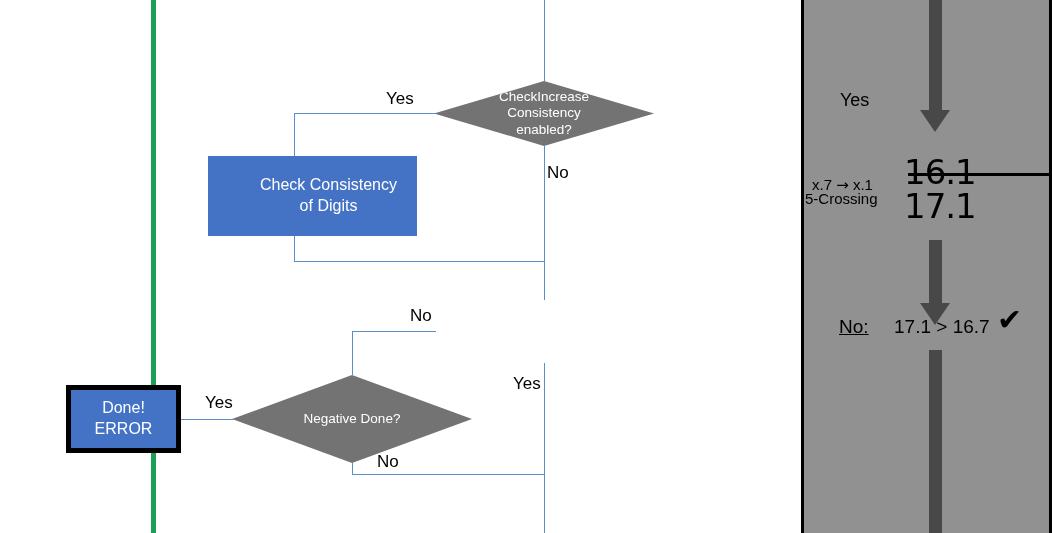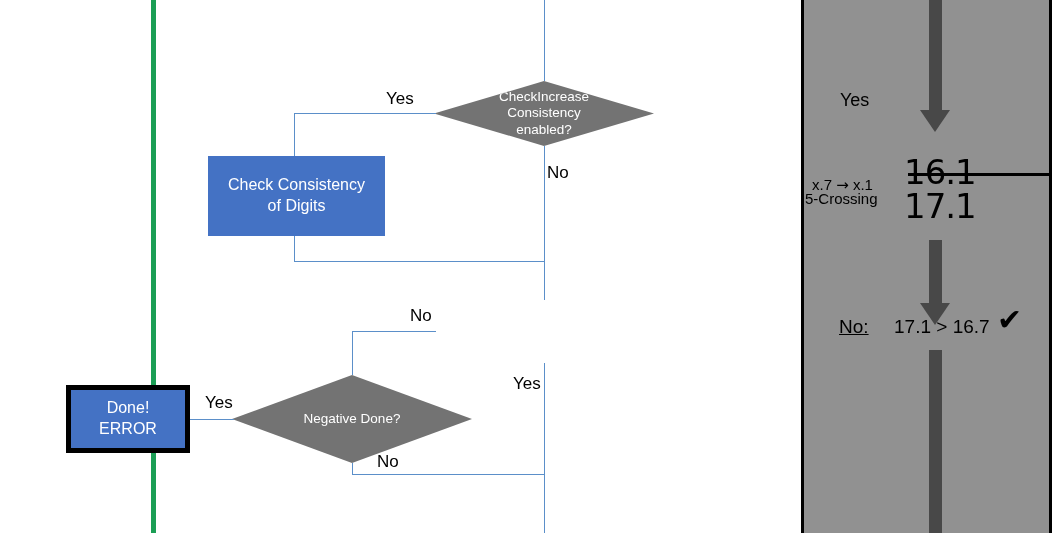--- a/index.html
+++ b/index.html
@@ -150,21 +150,21 @@
       <span>enabled?</span>
     </span>
   </div>
 
   <div class="abs conn conn-h" style="left:294px; top:113px; width:142px;"></div>
   <div class="abs conn conn-v" style="left:294px; top:113px; height:43px;"></div>
 
   <div class="abs branch-label" style="left:386px; top:89px;">Yes</div>
   <div class="abs branch-label" style="left:547px; top:163px;">No</div>
 
-  <div class="abs process-box" style="left:208px; top:156px; width:177px; height:80px;">
+  <div class="abs process-box" style="left:208px; top:156px; width:177px; height:80px;padding-left:32px;">
     <span>
       <span>Check Consistency</span><br>
       <span>of Digits</span>
     </span>
   </div>
 
   <div class="abs conn conn-v" style="left:294px; top:236px; height:25px;"></div>
   <div class="abs conn conn-h" style="left:294px; top:261px; width:251px;"></div>
 
 
@@ -178,21 +178,21 @@
     <span>Negative Done?</span>
   </div>
 
   <div class="abs conn conn-h" style="left:174px; top:419px; width:60px;"></div>
   <div class="abs branch-label" style="left:205px; top:393px;">Yes</div>
 
   <div class="abs conn conn-v" style="left:352px; top:463px; height:11px;"></div>
   <div class="abs conn conn-h" style="left:352px; top:474px; width:193px;"></div>
   <div class="abs branch-label" style="left:377px; top:452px;">No</div>
 
-  <div class="abs term-box" style="left:66px; top:385px; width:124px; height:68px;">
+  <div class="abs term-box" style="left:66px; top:385px; width:115px; height:68px;">
     <span>Done!</span>
     <span>ERROR</span>
   </div>
 
   <div class="abs gray-panel">
 
     <div class="abs panel-arrow-shaft" style="left:125px; top:0px; height:110px;"></div>
     <div class="abs panel-arrow-head" style="left:116px; top:110px;"></div>
 
     <div class="abs panel-text panel-yes" style="left:36px; top:90px;">Yes</div>

